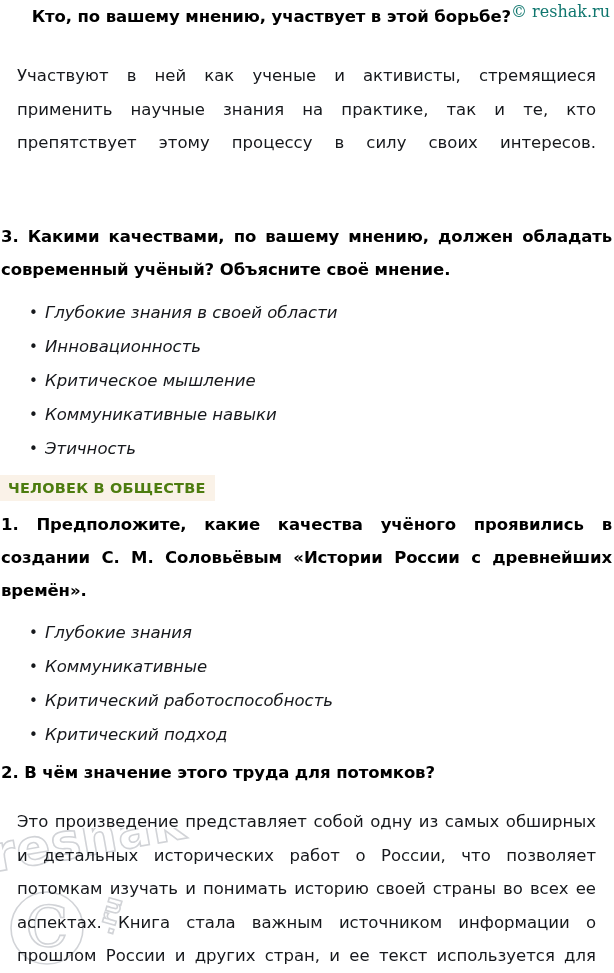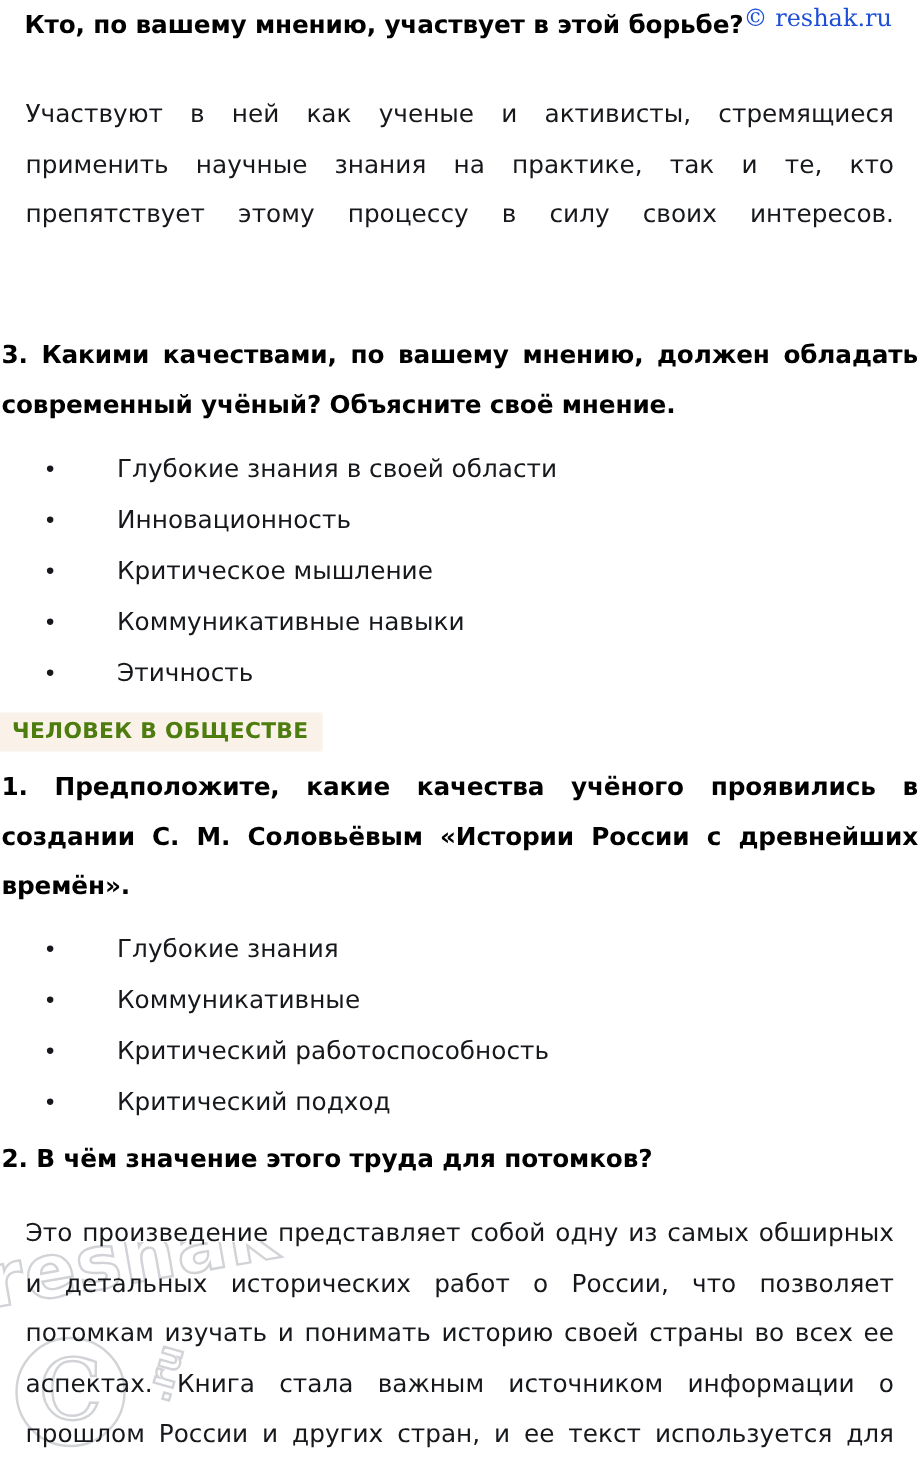--- a/index.html
+++ b/index.html
@@ -31,28 +31,28 @@
     pointer-events: none;
     z-index: 0;
     opacity: .65;
   }
   .watermark svg { display: block; }
 
   
   .row-top {
     display: flex;
     align-items: flex-start;
-    justify-content: center;
+    justify-content: flex-end;
     padding: 0 2px 0 0;
   }
   .copyright {
     font-family: "DejaVu Serif", "Liberation Serif", serif;
     font-size: 16px;
     line-height: 22px;
-    color: #1d4ed8;
+    color: #0f766e;
     white-space: nowrap;
     padding-top: 1px;
     padding-right: 2px;
   }
 
   
   .q {
     font-weight: bold;
     font-size: 16.5px;
     line-height: 33px;
@@ -91,22 +91,23 @@
   ul.blist {
     list-style: none;
     margin: 0;
     padding: 0;
   }
   ul.blist li {
     position: relative;
     font-size: 16.5px;
     line-height: 34px;
     color: #16181c;
-    padding-left: 78px;
-    margin: 0;
+    padding-left: 45px;
+    margin: 0;
+    font-style: italic;
   }
   ul.blist li::before {
     content: "\2022";
     position: absolute;
     left: 29px;
     top: -0.5px;
     font-size: 15px;
     line-height: 34px;
     color: #16181c;
   }

